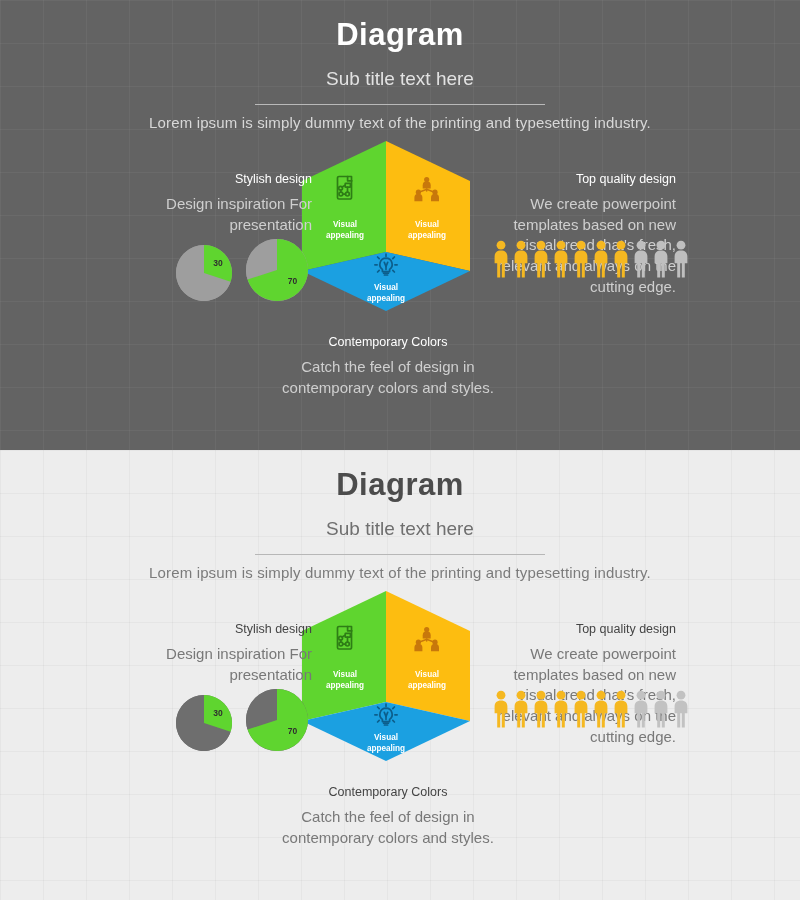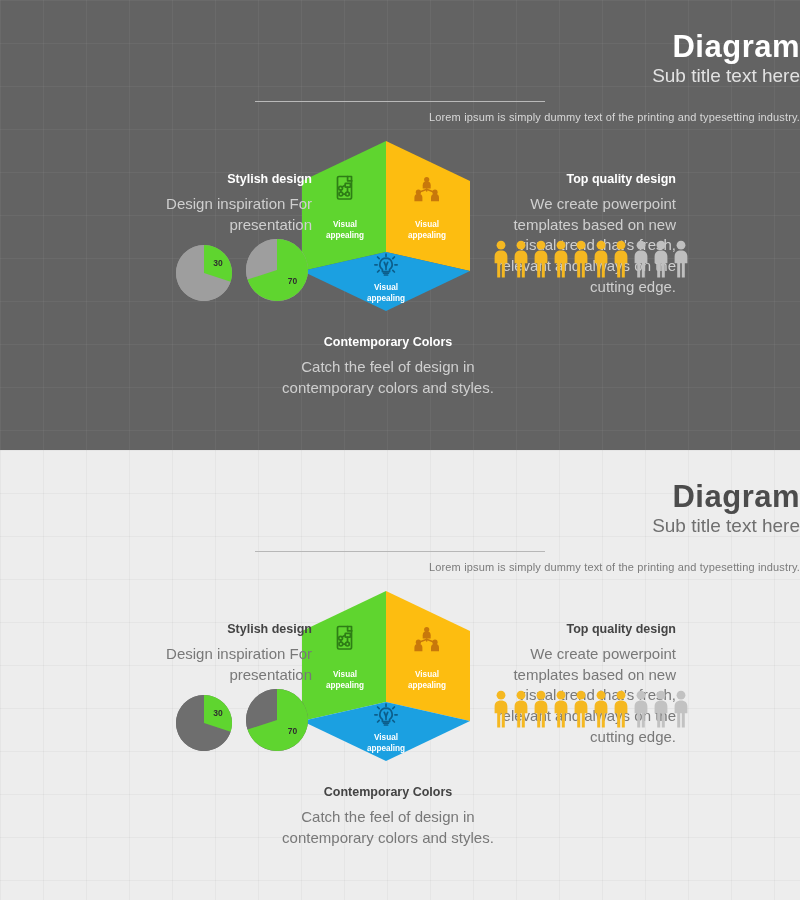--- a/index.html
+++ b/index.html
@@ -26,53 +26,53 @@
   .panel.light .grid{
     background-image:
       linear-gradient(to right, rgba(0,0,0,0.035) 1px, transparent 1px),
       linear-gradient(to bottom, rgba(0,0,0,0.035) 1px, transparent 1px);
     background-size:43px 43px;
   }
 
   .inner{position:relative;width:800px;height:450px;}
 
   
-  .header{position:absolute;left:0;top:12px;width:800px;text-align:right;}
+  .header{position:absolute;left:0;top:0;width:800px;text-align:center;}
   .title{
     font-size:31px;font-weight:bold;letter-spacing:0.5px;
     margin:0;padding-top:18px;line-height:1.1;
   }
   .subtitle{
-    font-size:19px;font-weight:normal;margin:1px 0 0 0;line-height:1.2;
+    font-size:19px;font-weight:normal;margin:16px 0 0 0;line-height:1.2;
   }
   .rule{
     width:290px;height:1px;margin:13px auto 0 auto;
   }
   .lorem{
-    font-size:11px;margin:9px 0 0 0;letter-spacing:0.15px;
+    font-size:15px;margin:9px 0 0 0;letter-spacing:0.15px;
   }
   .panel.dark .title{color:#ffffff;}
   .panel.dark .subtitle{color:#e2e2e2;}
   .panel.dark .rule{background:#b9b9b9;}
   .panel.dark .lorem{color:#d8d8d8;}
   .panel.light .title{color:#4c4c4c;}
   .panel.light .subtitle{color:#6f6f6f;}
   .panel.light .rule{background:#b7b7b7;}
   .panel.light .lorem{color:#7b7b7b;}
 
   
   .hex-wrap{position:absolute;left:296px;top:135px;width:180px;height:185px;}
   .hex-svg{display:block;}
   .face-label{
     font-size:8.2px;font-weight:bold;fill:#ffffff;text-anchor:middle;
   }
 
   
   .left-block{position:absolute;left:150px;top:172px;width:162px;text-align:right;}
-  .blk-title{font-size:12.5px;font-weight:bold;margin:0;line-height:1.2;}
+  .blk-title{font-size:12.5px;font-weight:normal;margin:0;line-height:1.2;}
   .blk-body{font-size:15px;margin:7px 0 0 0;line-height:1.38;}
   .panel.dark .blk-title{color:#ffffff;}
   .panel.dark .blk-body{color:#cfcfcf;}
   .panel.light .blk-title{color:#444444;}
   .panel.light .blk-body{color:#787878;}
 
   .pies{position:absolute;left:175px;top:238px;width:140px;height:70px;}
   .pie{position:absolute;}
   .pie svg{display:block;}
   .pie-val{font-size:8.5px;font-weight:bold;text-anchor:middle;}

